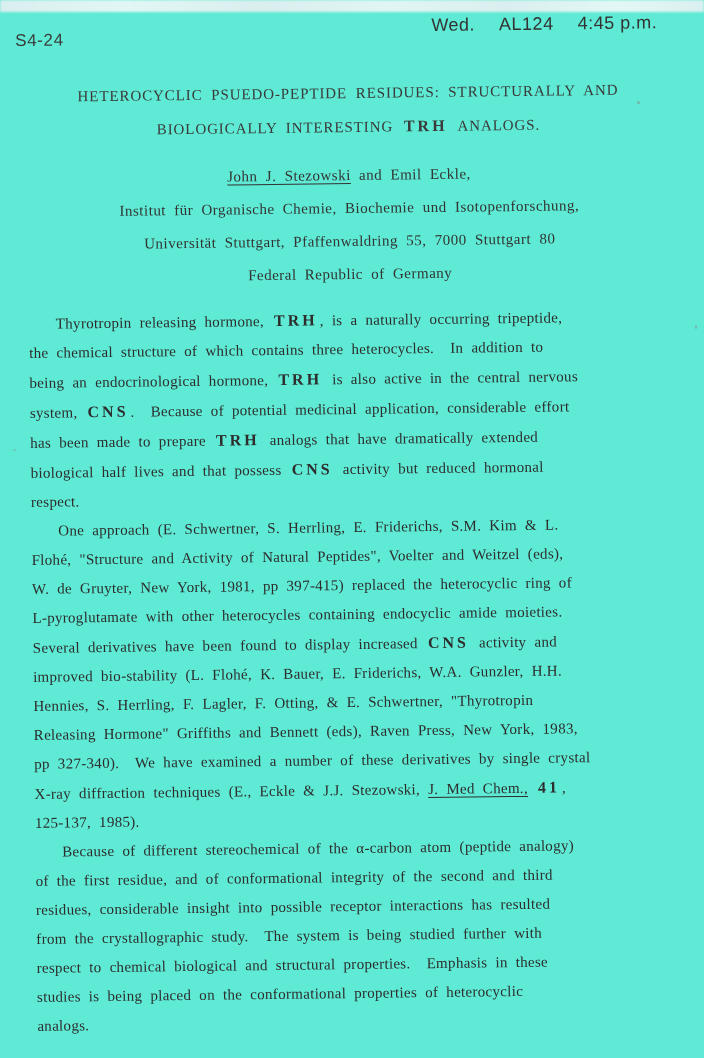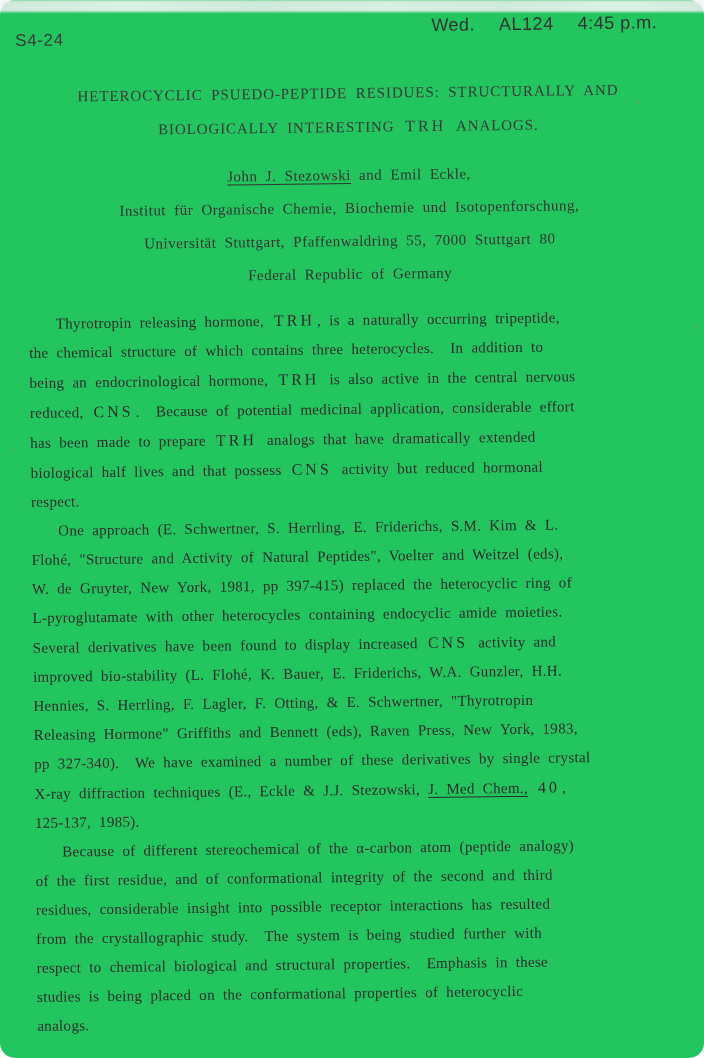--- a/index.html
+++ b/index.html
@@ -5,22 +5,21 @@
   html,body{margin:0;padding:0;}
   body{
     width:704px;height:1058px;
     background:#ffffff;
     overflow:hidden;
     font-family:"Liberation Serif", serif;
   }
   .scan-page{
     position:relative;
     width:704px;height:1058px;
-    background:#22c55e;
-    border-radius:15px;
+    background:#5eead4;
   }
   
   .scan-band{
     position:absolute;top:0;left:0;width:704px;height:12px;
     background:linear-gradient(90deg,#eff0f4 0%,#fafafb 18%,#eef0f3 37%,#f8f8fa 55%,#eff1f4 72%,#fbfbfc 88%,#f0f1f5 100%);
     opacity:.85;
     filter:blur(1px);
   }
   .content{
     position:absolute;inset:0;
@@ -54,21 +53,21 @@
   }
   .author-block .tline{line-height:33px;white-space:pre;}
   .abstract-body{
     position:absolute;left:30px;right:26px;top:305px;
     font-size:15px;letter-spacing:.3px;word-spacing:4px;
     color:#2d2d2d;
   }
   .abstract-body .tline{line-height:29px;white-space:pre;}
   .para .tline:first-child{padding-left:27px;}
   .seg-wide{
-    font-weight:normal;
+    font-weight:bold;
     letter-spacing:3px;
     font-size:1.07em;
     padding:0 2px;
   }
   .seg-u{
     text-decoration:underline;
     text-underline-offset:3px;
   }
   .speck{
     position:absolute;border-radius:50%;
@@ -106,36 +105,36 @@
         <div class="tline"><span>Institut für Organische Chemie, Biochemie und Isotopenforschung,</span></div>
         <div class="tline"><span>Universität Stuttgart, Pfaffenwaldring 55, 7000 Stuttgart 80</span></div>
         <div class="tline"><span>Federal Republic of Germany</span></div>
       </div>
 
     <div class="abstract-body">
         <div class="para">
           <div class="tline"><span>Thyrotropin releasing hormone, </span><span class="seg-wide">TRH</span><span>, is a naturally occurring tripeptide,</span></div>
           <div class="tline"><span>the chemical structure of which contains three heterocycles.  In addition to</span></div>
           <div class="tline"><span>being an endocrinological hormone, </span><span class="seg-wide">TRH</span><span> is also active in the central nervous</span></div>
-          <div class="tline"><span>reduced, </span><span class="seg-wide">CNS</span><span>.  Because of potential medicinal application, considerable effort</span></div>
+          <div class="tline"><span>system, </span><span class="seg-wide">CNS</span><span>.  Because of potential medicinal application, considerable effort</span></div>
           <div class="tline"><span>has been made to prepare </span><span class="seg-wide">TRH</span><span> analogs that have dramatically extended</span></div>
           <div class="tline"><span>biological half lives and that possess </span><span class="seg-wide">CNS</span><span> activity but reduced hormonal</span></div>
           <div class="tline"><span>respect.</span></div>
         </div>
         <div class="para">
           <div class="tline"><span>One approach (E. Schwertner, S. Herrling, E. Friderichs, S.M. Kim &amp; L.</span></div>
           <div class="tline"><span>Flohé, "Structure and Activity of Natural Peptides", Voelter and Weitzel (eds),</span></div>
           <div class="tline"><span>W. de Gruyter, New York, 1981, pp 397-415) replaced the heterocyclic ring of</span></div>
           <div class="tline"><span>L-pyroglutamate with other heterocycles containing endocyclic amide moieties.</span></div>
           <div class="tline"><span>Several derivatives have been found to display increased </span><span class="seg-wide">CNS</span><span> activity and</span></div>
           <div class="tline"><span>improved bio-stability (L. Flohé, K. Bauer, E. Friderichs, W.A. Gunzler, H.H.</span></div>
           <div class="tline"><span>Hennies, S. Herrling, F. Lagler, F. Otting, &amp; E. Schwertner, "Thyrotropin</span></div>
           <div class="tline"><span>Releasing Hormone" Griffiths and Bennett (eds), Raven Press, New York, 1983,</span></div>
           <div class="tline"><span>pp 327-340).  We have examined a number of these derivatives by single crystal</span></div>
-          <div class="tline"><span>X-ray diffraction techniques (E., Eckle &amp; J.J. Stezowski, </span><span class="seg-u">J. Med Chem.,</span><span> </span><span class="seg-wide">40</span><span>,</span></div>
+          <div class="tline"><span>X-ray diffraction techniques (E., Eckle &amp; J.J. Stezowski, </span><span class="seg-u">J. Med Chem.,</span><span> </span><span class="seg-wide">41</span><span>,</span></div>
           <div class="tline"><span>125-137, 1985).</span></div>
         </div>
         <div class="para">
           <div class="tline"><span>Because of different stereochemical of the α-carbon atom (peptide analogy)</span></div>
           <div class="tline"><span>of the first residue, and of conformational integrity of the second and third</span></div>
           <div class="tline"><span>residues, considerable insight into possible receptor interactions has resulted</span></div>
           <div class="tline"><span>from the crystallographic study.  The system is being studied further with</span></div>
           <div class="tline"><span>respect to chemical biological and structural properties.  Emphasis in these</span></div>
           <div class="tline"><span>studies is being placed on the conformational properties of heterocyclic</span></div>
           <div class="tline"><span>analogs.</span></div>

